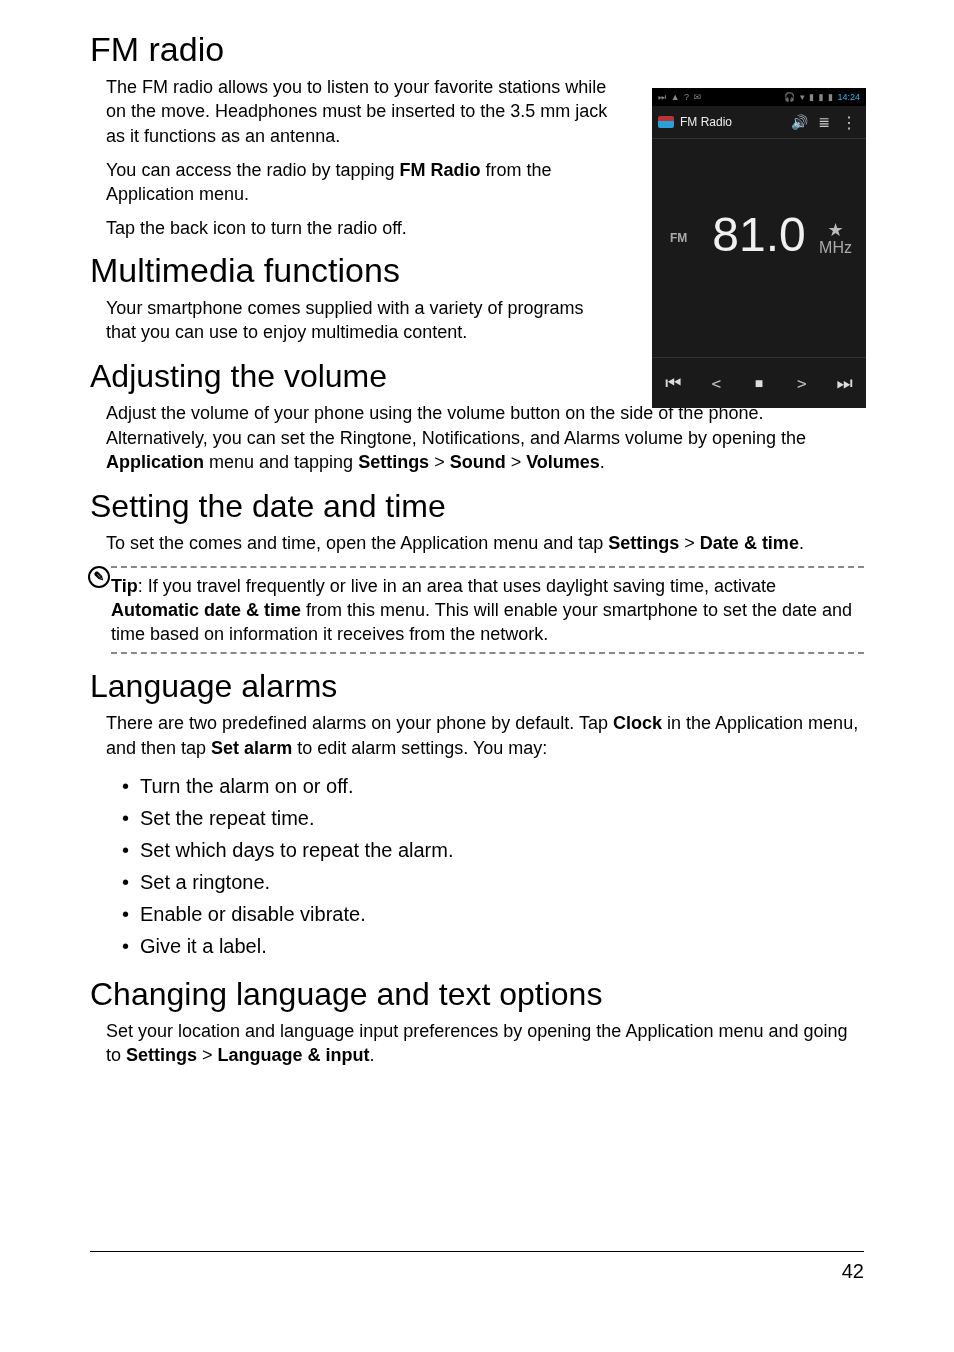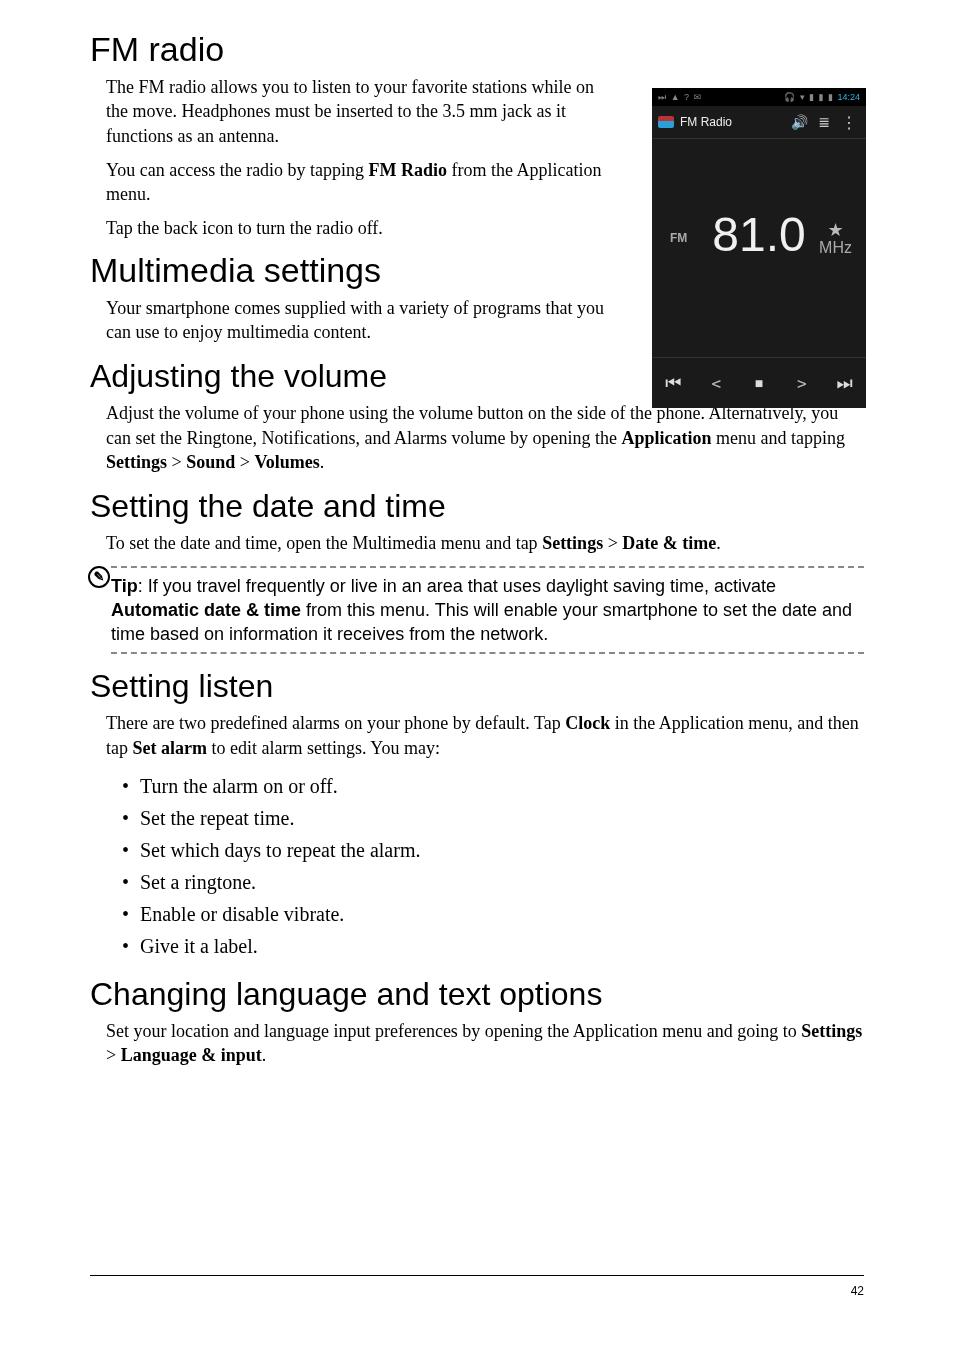--- a/index.html
+++ b/index.html
@@ -20,21 +20,20 @@
     font-weight: normal;
     margin: 0 0 6px 0;
   }
   h2 {
     font-size: 32px;
     font-weight: normal;
     margin: 14px 0 6px 0;
   }
   .body-block {
     padding-left: 16px;
-    font-family: Liberation Serif, serif;
   }
   p {
     font-size: 18px;
     line-height: 1.35;
     margin: 6px 0 10px 0;
   }
   ul.bullets {
     margin: 4px 0 10px 0;
     padding-left: 16px;
   }
@@ -156,71 +155,71 @@
     flex: 1;
     display: flex; align-items: center; justify-content: center;
     font-size: 18px; color: #ddd;
   }
   .ctrl.play { font-size: 14px; }
   .ctrl.scan { color: #bbb; font-size: 16px; font-family: monospace; }
 
   
   .footer {
     position: absolute;
-    bottom: 54px;
+    bottom: 69px;
     left: 90px;
     right: 90px;
     border-top: 1px solid #000;
     text-align: right;
     padding-top: 8px;
-    font-size: 12px;
+    font-size: 20px;
   }
 </style>
 </head>
 <body>
 
 <div class="page">
 
   <h1>FM radio</h1>
 
   <div class="body-block">
     <p class="narrow">The FM radio allows you to listen to your favorite stations while on the move. Headphones must be inserted to the 3.5 mm jack as it functions as an antenna.</p>
     <p class="narrow">
       <span>You can access the radio by tapping </span><span class="bold">FM Radio</span><span> from the Application menu.</span>
     </p>
     <p class="narrow">Tap the back icon to turn the radio off.</p>
   </div>
 
-  <h1>Multimedia settings</h1>
+  <h1>Multimedia functions</h1>
   <div class="body-block">
     <p class="narrow">Your smartphone comes supplied with a variety of programs that you can use to enjoy multimedia content.</p>
   </div>
 
   <h2>Adjusting the volume</h2>
   <div class="body-block">
     <p>
       <span>Adjust the volume of your phone using the volume button on the side of the phone. Alternatively, you can set the Ringtone, Notifications, and Alarms volume by opening the </span><span class="bold">Application</span><span> menu and tapping </span><span class="bold">Settings</span><span> &gt; </span><span class="bold">Sound</span><span> &gt; </span><span class="bold">Volumes</span><span>.</span>
     </p>
   </div>
 
   <h2>Setting the date and time</h2>
   <div class="body-block">
     <p>
-      <span>To set the date and time, open the Multimedia menu and tap </span><span class="bold">Settings</span><span> &gt; </span><span class="bold">Date &amp; time</span><span>.</span>
+      <span>To set the comes and time, open the Application menu and tap </span><span class="bold">Settings</span><span> &gt; </span><span class="bold">Date &amp; time</span><span>.</span>
     </p>
   </div>
 
   <div class="tip-wrap">
     <div class="tip-icon">✎</div>
     <div class="tip-content">
       <span class="bold">Tip</span><span>: If you travel frequently or live in an area that uses daylight saving time, activate </span><span class="bold">Automatic date &amp; time</span><span> from this menu. This will enable your smartphone to set the date and time based on information it receives from the network.</span>
     </div>
   </div>
 
-  <h2>Setting listen</h2>
+  <h2>Language alarms</h2>
   <div class="body-block">
     <p>
       <span>There are two predefined alarms on your phone by default. Tap </span><span class="bold">Clock</span><span> in the Application menu, and then tap </span><span class="bold">Set alarm</span><span> to edit alarm settings. You may:</span>
     </p>
     <ul class="bullets">
       <li>Turn the alarm on or off.</li>
       <li>Set the repeat time.</li>
       <li>Set which days to repeat the alarm.</li>
       <li>Set a ringtone.</li>
       <li>Enable or disable vibrate.</li>

